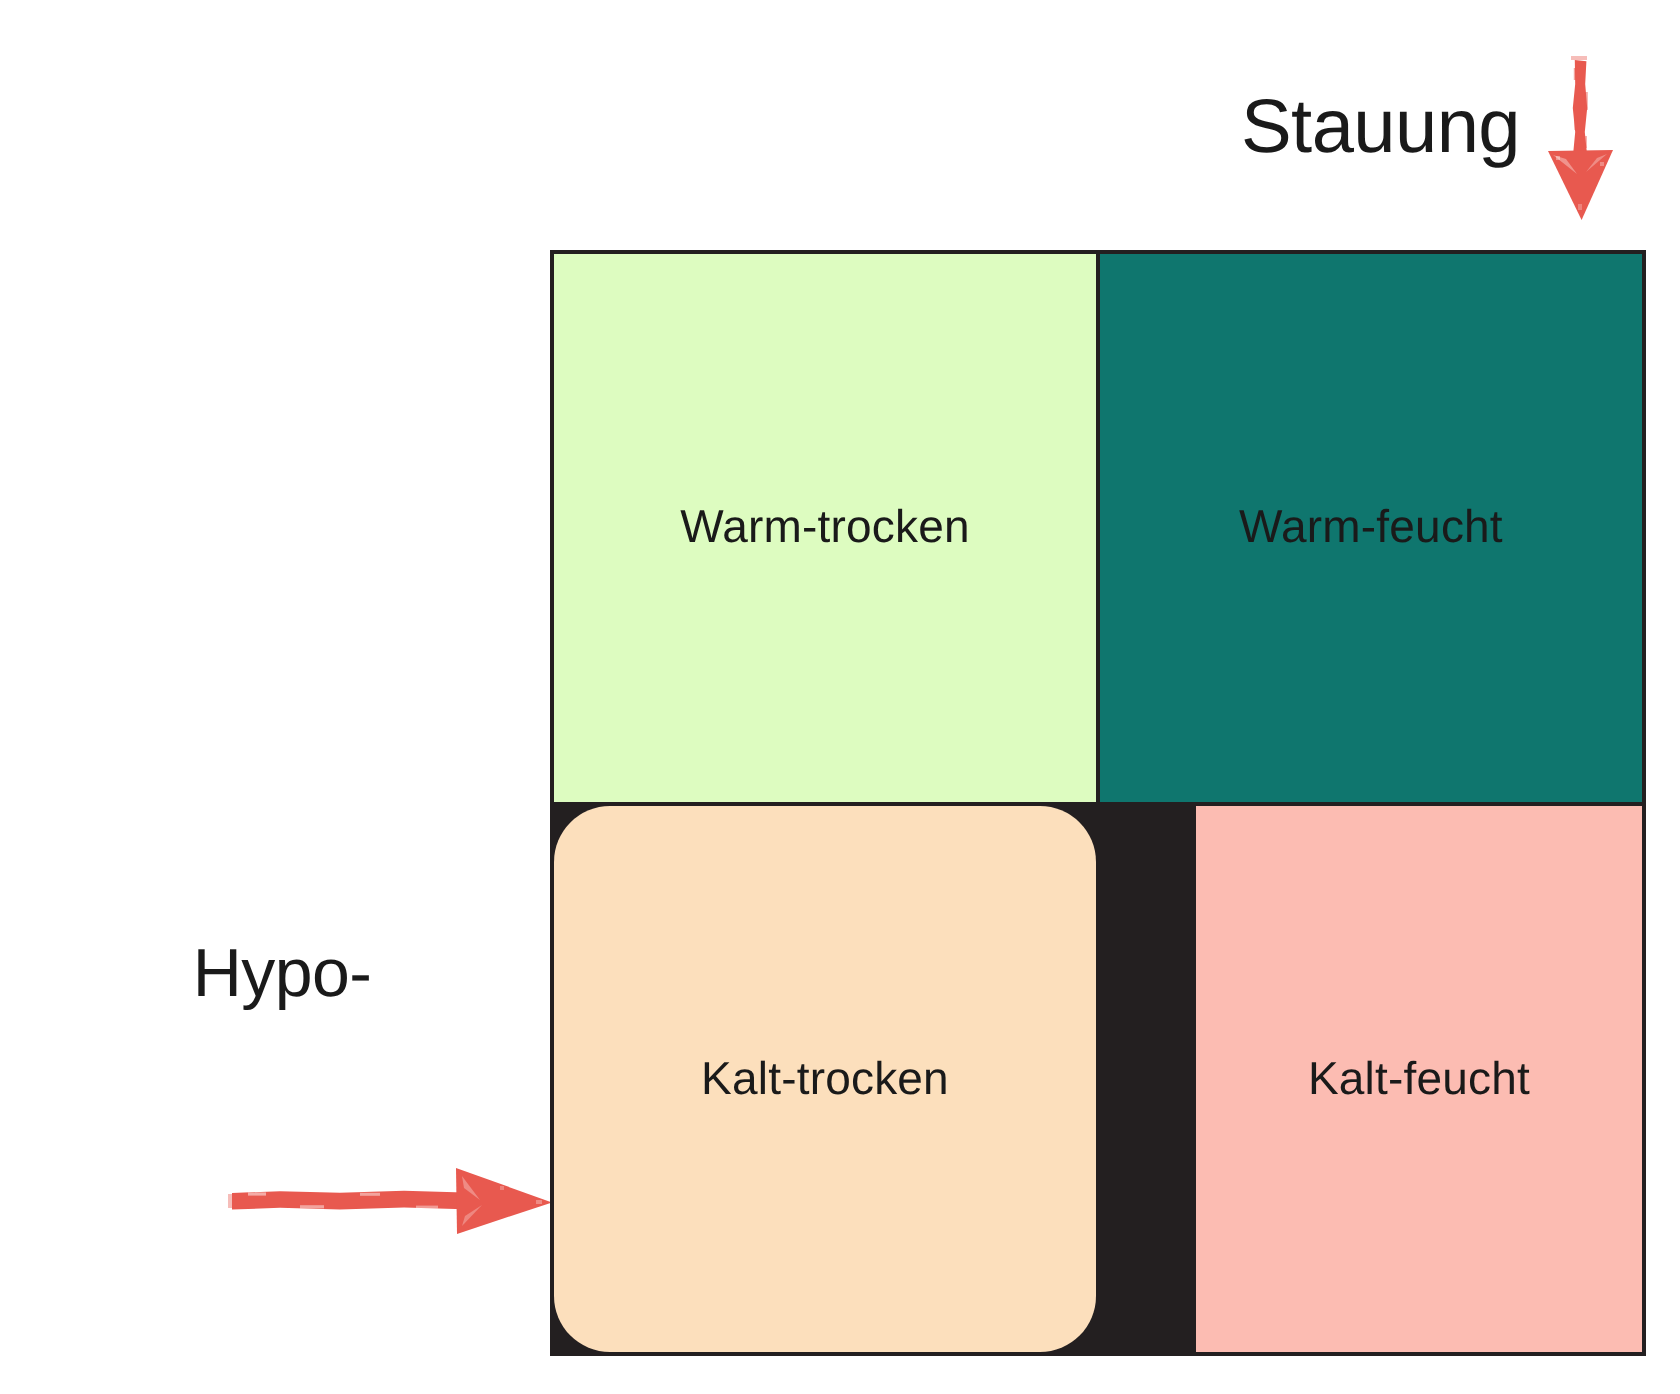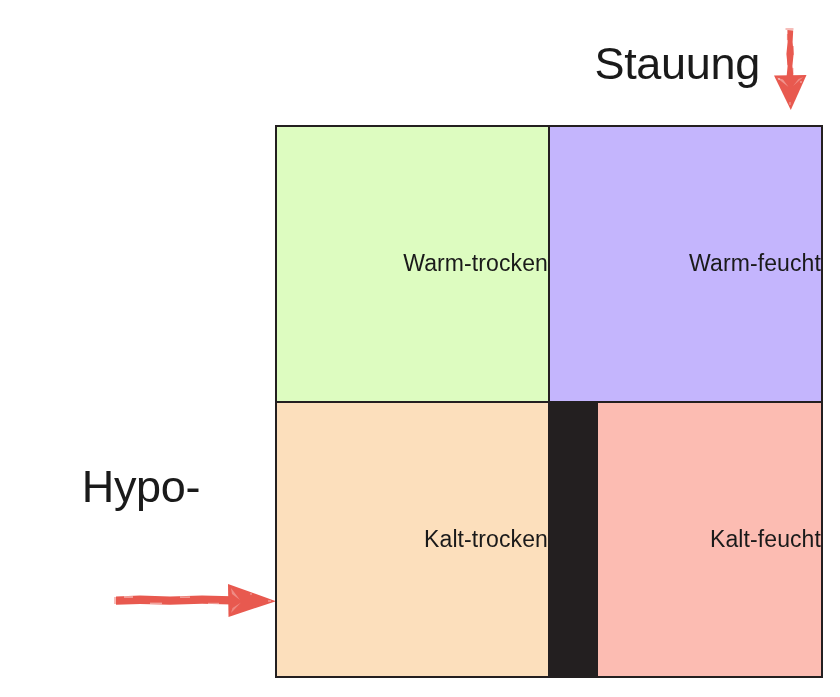--- a/index.html
+++ b/index.html
@@ -23,21 +23,21 @@
     top: 36px;
     width: 270px;
     height: 80px;
   }
   #stauung-label {
     position: absolute;
     left: 0;
     top: 0;
     width: 200px;
     text-align: right;
-    font-size: 45px;
+    font-size: 38px;
     font-weight: 300;
     line-height: 56px;
     color: #1a1a1a;
     letter-spacing: -0.3px;
     white-space: nowrap;
   }
   #stauung-arrow {
     position: absolute;
     left: 205px;
     top: -12px;
@@ -52,21 +52,21 @@
     top: 460px;
     width: 262px;
     height: 170px;
   }
   #hypo-label {
     position: absolute;
     left: 0;
     top: 0;
     width: 262px;
     text-align: center;
-    font-size: 45px;
+    font-size: 34px;
     font-weight: 300;
     line-height: 54px;
     color: #1a1a1a;
     letter-spacing: -0.3px;
   }
   #hypo-label .line { display: block; }
   #hypo-arrow {
     position: absolute;
     left: 100px;
     top: 116px;
@@ -85,21 +85,21 @@
     grid-template-columns: 1fr 1fr;
     grid-template-rows: 1fr 1fr;
     border: 2px solid #231f20;
     box-sizing: border-box;
     background: #231f20;
     gap: 2px;
   }
   .cell {
     display: flex;
     align-items: center;
-    justify-content: flex-end;
+    justify-content: center;
     box-sizing: border-box;
   }
   .cell-label {
     font-size: 23px;
     font-weight: 400;
     color: #1a1a1a;
     letter-spacing: 0.1px;
     text-align: center;
     white-space: nowrap;
   }
@@ -154,22 +154,22 @@
       <rect x="140" y="17" width="2" height="2" opacity="0.25" fill="#ffffff"></rect>
       <rect x="4" y="21" width="2" height="7" opacity="0.4"></rect>
     </g>
   </svg>
 </div>
 
 <div id="matrix">
   <div class="cell" id="cell-0" style="background: rgb(221, 252, 192);">
     <span class="cell-label">Warm-trocken</span>
   </div>
-  <div class="cell" id="cell-1" style="background: #c4b5fd;">
+  <div class="cell" id="cell-1" style="background: #0f766e;">
     <span class="cell-label">Warm-feucht</span>
   </div>
-  <div class="cell" id="cell-2" style="background: rgb(252, 223, 188);">
+  <div class="cell" id="cell-2" style="background: rgb(252, 223, 188); border-radius: 28px;">
     <span class="cell-label">Kalt-trocken</span>
   </div>
   <div class="cell" id="cell-3" style="background: rgb(252, 188, 178); margin-left: 48px;">
     <span class="cell-label">Kalt-feucht</span>
   </div>
 </div>
 
 </body></html>

